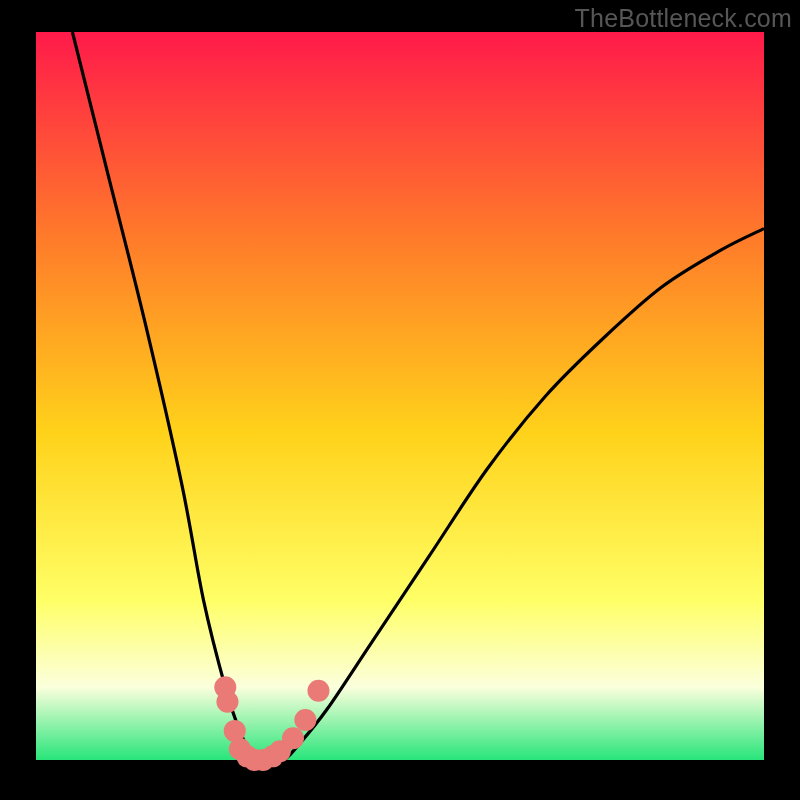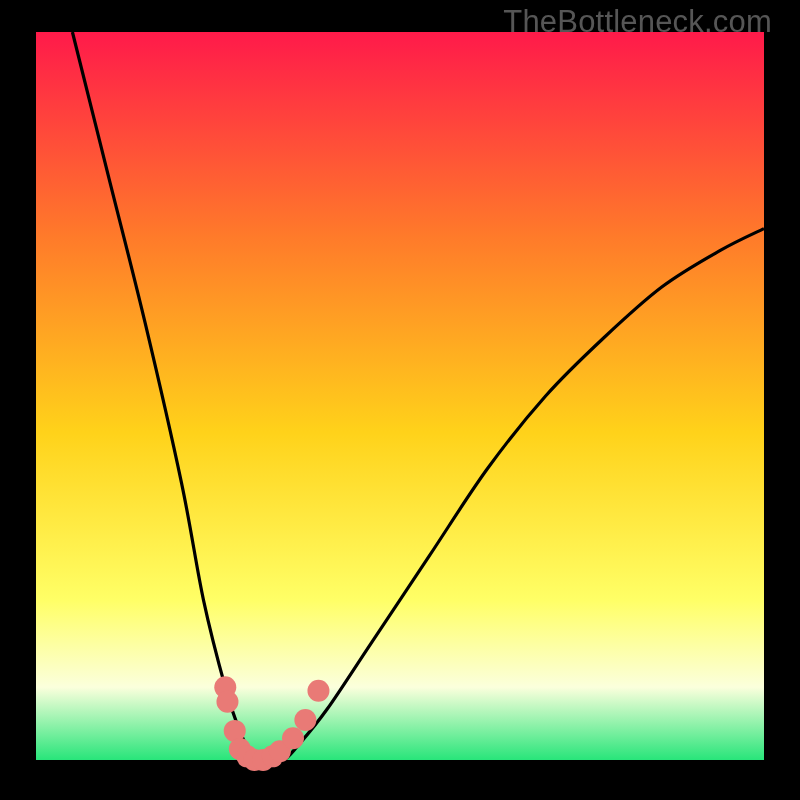--- a/index.html
+++ b/index.html
@@ -14,23 +14,23 @@
     position: absolute;
     top: 0;
     left: 0;
     width: 800px;
     height: 800px;
     background: #000;
   }
   .watermark {
     position: absolute;
     top: 4px;
-    right: 28px;
+    right: 8px;
     font-family: Arial, Helvetica, sans-serif;
-    font-size: 31px;
+    font-size: 25px;
     font-weight: 500;
     color: #565656;
     letter-spacing: 0.2px;
   }
   svg {
     position: absolute;
     top: 0;
     left: 0;
   }
 </style>

